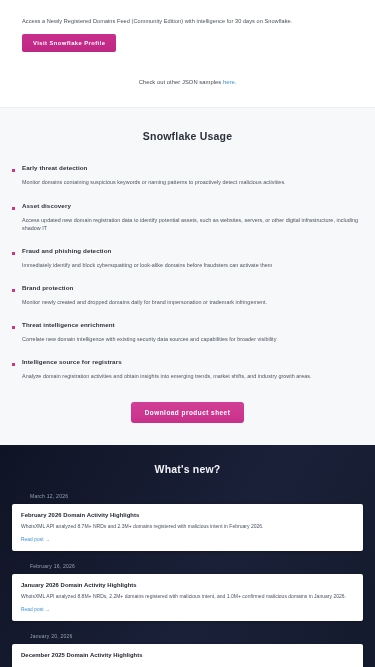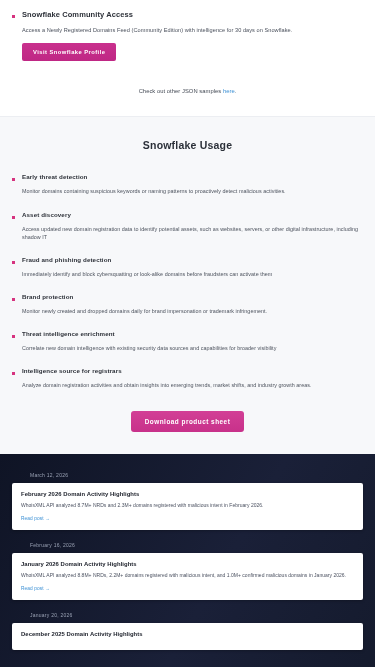--- a/index.html
+++ b/index.html
@@ -177,24 +177,20 @@
     cursor: pointer;
   }
 </style>
 </head>
 <body>
 
 <div class="page">
 
   <section class="top-block">
 
-    <div class="bullet-row">
-      <span class="bullet-dot"></span>
-      <span class="bullet-title">Snowflake Community Access</span>
-    </div>
 
     <div class="bullet-desc">Access a Newly Registered Domains Feed (Community Edition) with intelligence for 30 days on Snowflake.</div>
 
     <button class="btn-pink">Visit Snowflake Profile</button>
 
     <div class="json-line">
       <span>Check out other JSON samples </span><a href="#">here</a><span>.</span>
     </div>
   </section>
 
@@ -250,20 +246,21 @@
       <div class="usage-desc">Analyze domain registration activities and obtain insights into emerging trends, market shifts, and industry growth areas.</div>
     </div>
 
     <div class="btn-wrap">
       <button class="btn-download">Download product sheet</button>
     </div>
   </section>
 
   <section class="news-section">
 
+    <h2 class="news-heading">What's new?</h2>
 
     <div class="news-date">March 12, 2026</div>
     <div class="news-card">
       <div class="card-title">February 2026 Domain Activity Highlights</div>
       <div class="card-desc">WhoisXML API analyzed 8.7M+ NRDs and 2.3M+ domains registered with malicious intent in February 2026.</div>
       <a class="card-link" href="#">Read post →</a>
     </div>
 
     <div class="news-date">February 16, 2026</div>
     <div class="news-card">

